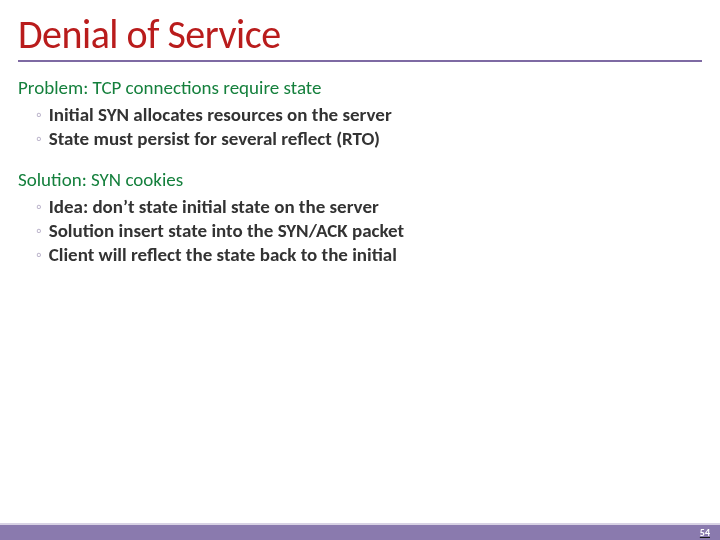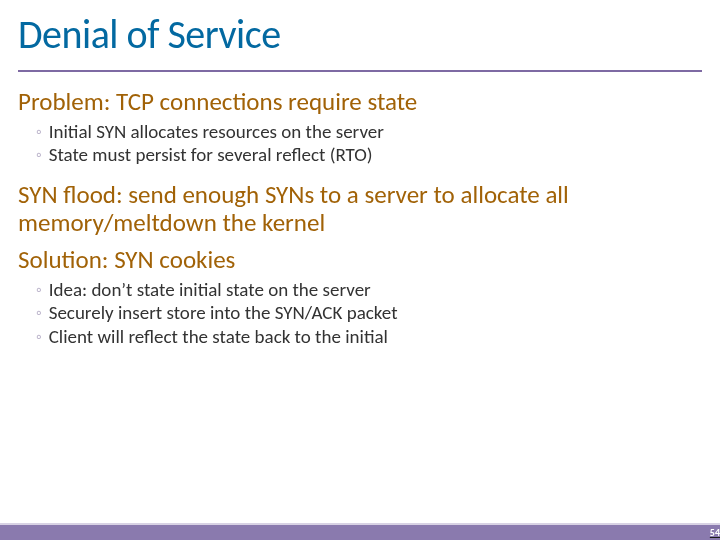--- a/index.html
+++ b/index.html
@@ -12,35 +12,35 @@
     }
     .slide {
       width: 720px;
       height: 540px;
       padding: 12px 18px 0 18px;
       position: relative;
     }
     .title {
       font-size: 40px;
       font-weight: 400;
-      color: #0369a1;
+      color: #b91c1c;
       line-height: 1.15;
-      margin-bottom: 12px;
+      margin-bottom: 2px;
       letter-spacing: -0.5px;
     }
     .title-underline {
       height: 2px;
       background: #7e6aa3;
       width: 100%;
       margin-bottom: 16px;
     }
     .body-text {
-      font-size: 25px;
+      font-size: 19px;
       font-weight: 400;
-      color: #a16207;
+      color: #15803d;
       line-height: 1.1;
       margin-bottom: 4px;
     }
     .sub-list {
       margin: 2px 0 14px 18px;
     }
     .sub-item {
       font-size: 19px;
       font-weight: 400;
       color: #333;
@@ -48,32 +48,33 @@
       display: flex;
       align-items: flex-start;
     }
     .sub-item .bullet {
       color: #b8b0c8;
       margin-right: 7px;
       font-size: 16px;
       line-height: 1.45;
       flex-shrink: 0;
     }
-    .sub-item .txt { flex: 1; }
+    .sub-item .txt { flex: 1; font-weight: bold; }
     .gap { height: 6px; }
     .footer-bar {
       position: absolute;
       left: 0;
       bottom: 0;
       width: 720px;
       height: 15px;
       background: #8a7aae;
       display: flex;
       justify-content: flex-end;
       align-items: center;
+      padding-right: 10px;
       text-decoration: underline;
     }
     .footer-bar .pagenum {
       color: #ffffff;
       font-size: 10px;
       font-weight: 600;
     }
     .footer-accent {
       position: absolute;
       left: 0;
@@ -95,32 +96,31 @@
     <div class="sub-item">
       <span class="bullet">◦</span>
       <span class="txt">Initial SYN allocates resources on the server</span>
     </div>
     <div class="sub-item">
       <span class="bullet">◦</span>
       <span class="txt">State must persist for several reflect (RTO)</span>
     </div>
   </div>
 
-  <div class="body-text">SYN flood: send enough SYNs to a server to allocate all memory/meltdown the kernel</div>
   <div class="gap"></div>
 
   <div class="body-text">Solution: SYN cookies</div>
   <div class="sub-list">
     <div class="sub-item">
       <span class="bullet">◦</span>
       <span class="txt">Idea: don’t state initial state on the server</span>
     </div>
     <div class="sub-item">
       <span class="bullet">◦</span>
-      <span class="txt">Securely insert store into the SYN/ACK packet</span>
+      <span class="txt">Solution insert state into the SYN/ACK packet</span>
     </div>
     <div class="sub-item">
       <span class="bullet">◦</span>
       <span class="txt">Client will reflect the state back to the initial</span>
     </div>
   </div>
 
   <div class="footer-accent"></div>
   <div class="footer-bar">
     <span class="pagenum">54</span>

